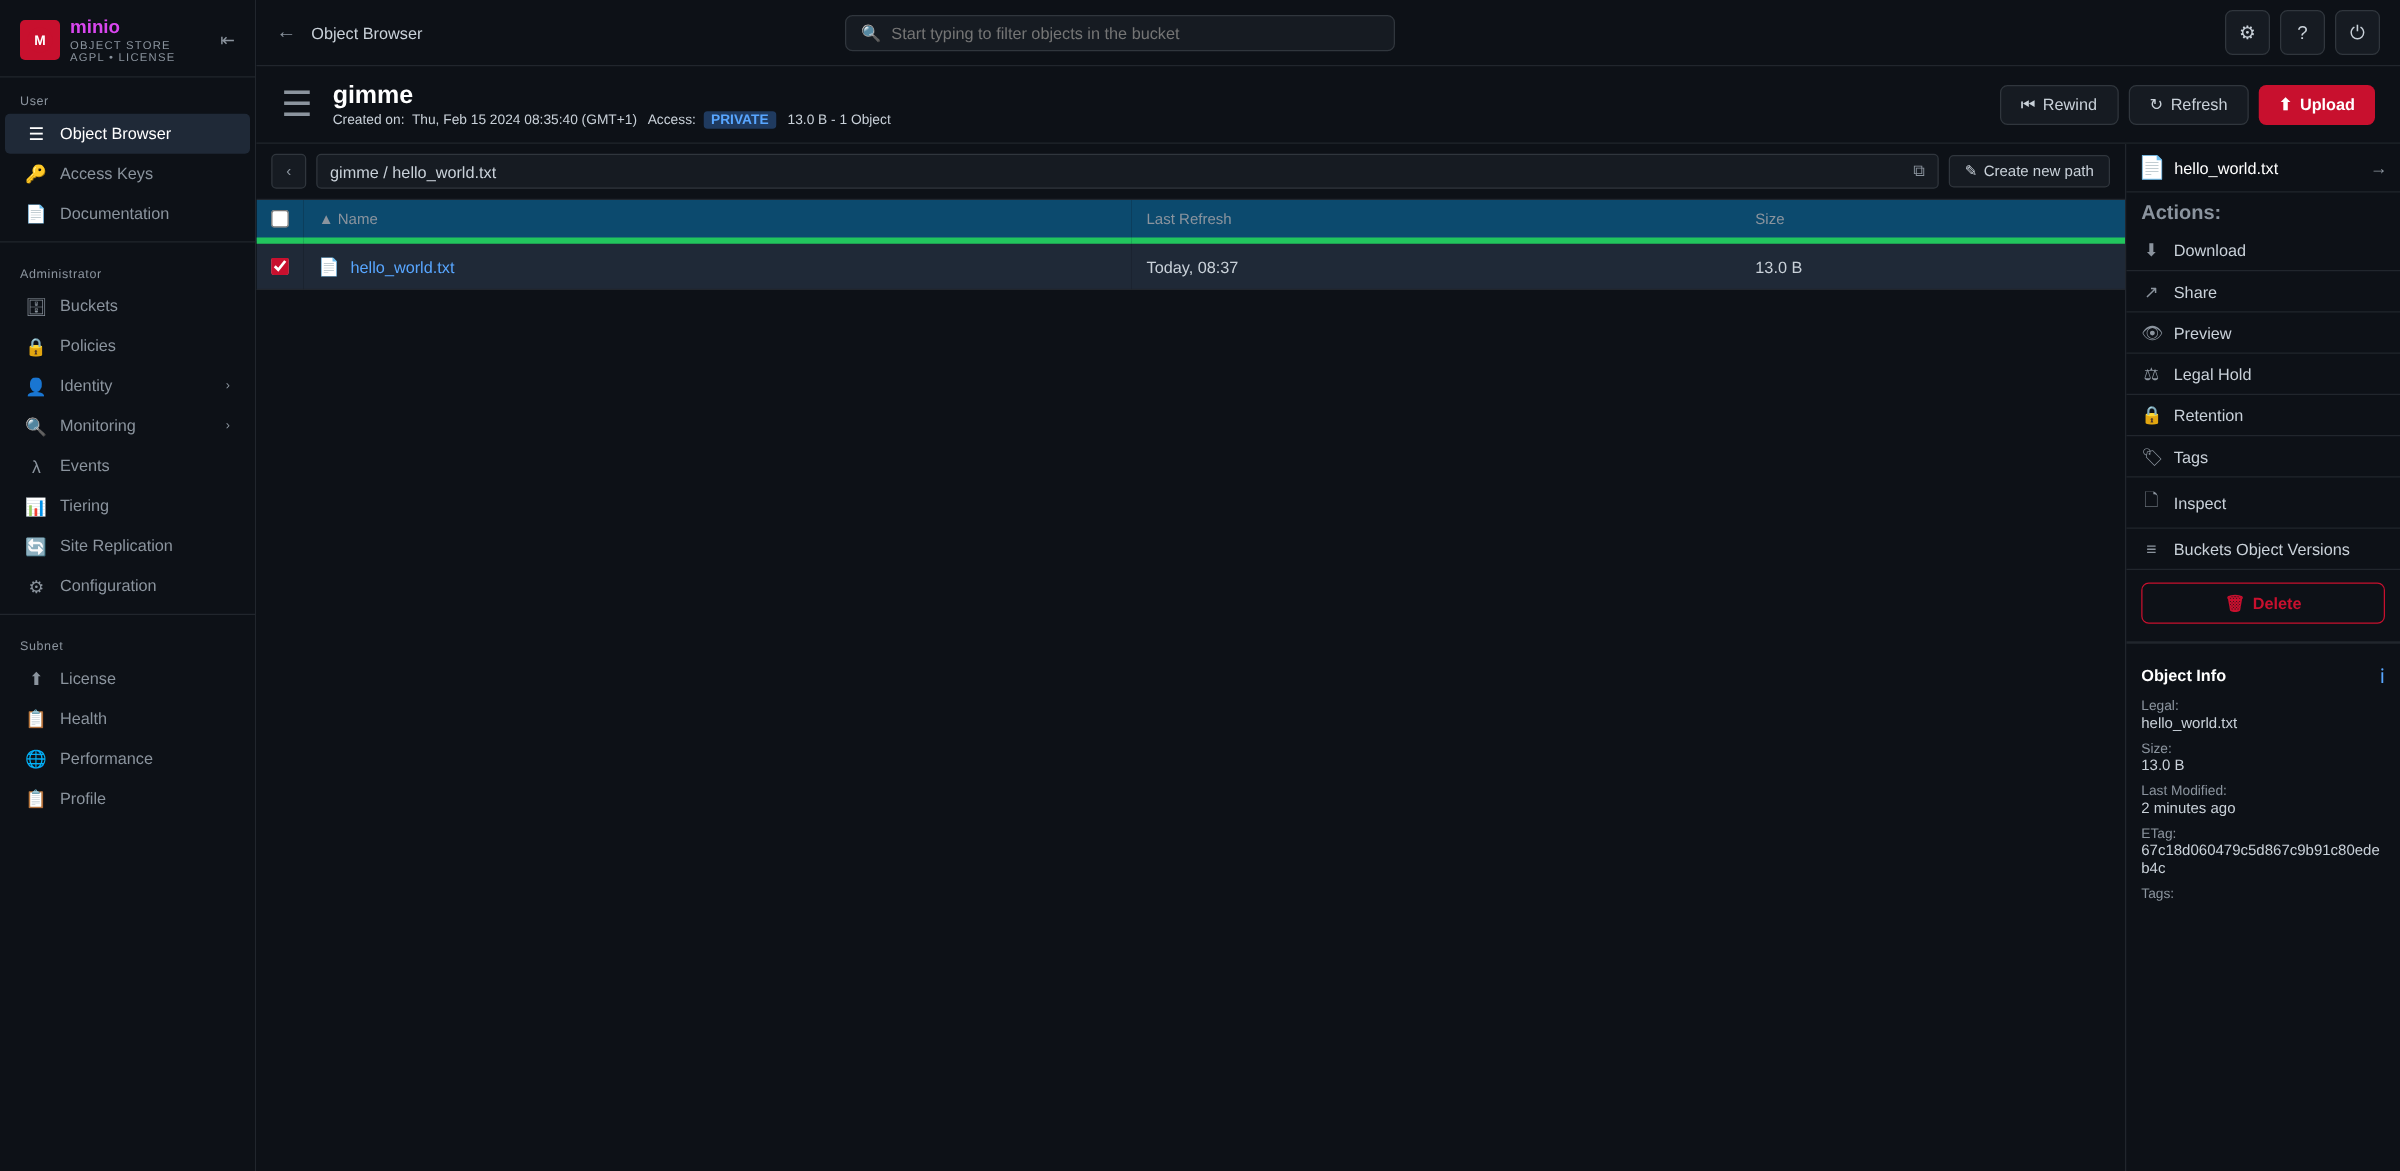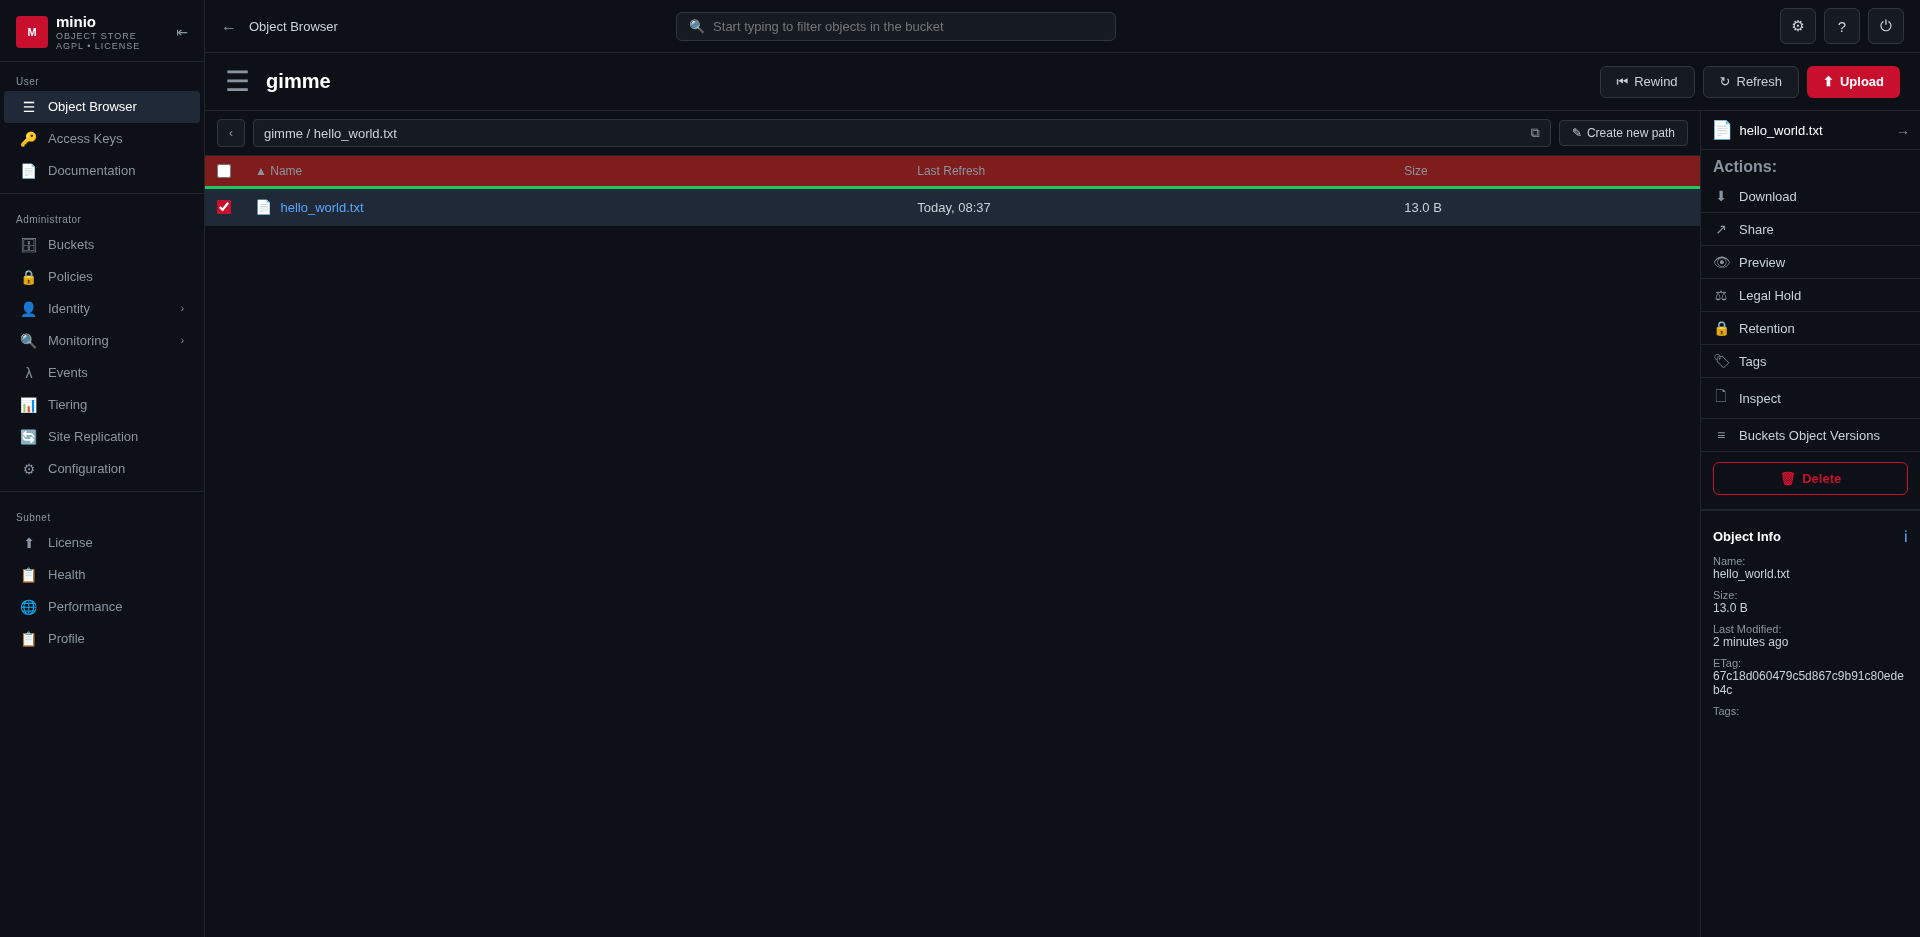--- a/index.html
+++ b/index.html
@@ -32,21 +32,21 @@
       gap: 8px;
     }
     .logo-icon {
       width: 32px;
       height: 32px;
       background: #c8102e;
       border-radius: 4px;
       display: flex; align-items: center; justify-content: center;
       font-weight: bold; color: white; font-size: 10px;
     }
-    .logo-text { font-size: 15px; font-weight: 700; color: #ffffff; line-height: 1.1; }
+    .logo-text { font-size: 15px; font-weight: 700; color: #d946ef; line-height: 1.1; }
     .logo-sub { font-size: 9px; color: #8b949e; letter-spacing: 1px; }
     .collapse-btn {
       margin-left: auto;
       background: none; border: none; color: #8b949e; cursor: pointer; font-size: 14px;
     }
 
     .sidebar-section-label {
       padding: 14px 16px 4px;
       font-size: 10px;
       color: #8b949e;
@@ -200,22 +200,22 @@
       border-radius: 4px; color: #c9d1d9; padding: 5px 12px;
       cursor: pointer; font-size: 12px; display: flex; align-items: center; gap: 5px;
     }
 
     
     .file-table { flex: 1; overflow-y: auto; }
     .file-table table { width: 100%; border-collapse: collapse; }
     .file-table th {
       text-align: left; padding: 8px 12px;
       color: #8b949e; font-size: 12px; font-weight: 500;
-      border-bottom: 3px solid #22c55e;
-      background: #7f1d1d;
+      border-bottom: 5px solid #22c55e;
+      background: #0c4a6e;
     }
     .file-table th:first-child { width: 36px; }
     .file-table th.sortable { cursor: pointer; }
     .file-table td {
       padding: 10px 12px;
       border-bottom: 1px solid #21262d;
       color: #c9d1d9;
     }
     .file-table tr.selected { background: #1f2937; }
     .file-row-name {
@@ -408,20 +408,27 @@
       <button class="topbar-icon-btn" title="Settings">⚙</button>
       <button class="topbar-icon-btn" title="Help">?</button>
       <button class="topbar-icon-btn" title="Logout">⏻</button>
     </div>
   </div>
 
   <div class="bucket-header">
     <span class="bucket-icon">☰</span>
     <div class="bucket-info">
       <div class="bucket-name">gimme</div>
+      <div class="bucket-meta">
+        <span>Created on:</span>&nbsp;
+        <span>Thu, Feb 15 2024 08:35:40 (GMT+1)</span>&nbsp;&nbsp;
+        <span>Access:</span>&nbsp;
+        <span class="access-badge">PRIVATE</span>&nbsp;&nbsp;
+        <span>13.0 B - 1 Object</span>
+      </div>
     </div>
     <div class="bucket-actions">
       <button class="btn-rewind">
         <span>⏮</span>
         <span>Rewind</span>
       </button>
       <button class="btn-refresh">
         <span>↻</span>
         <span>Refresh</span>
       </button>
@@ -534,21 +541,21 @@
       </button>
 
       <hr class="rp-divider">
 
       <div class="rp-info-header">
         <span class="rp-info-title">Object Info</span>
         <span class="rp-info-icon">ℹ</span>
       </div>
 
       <div class="rp-info-row">
-        <div class="rp-info-key">Name:</div>
+        <div class="rp-info-key">Legal:</div>
         <div class="rp-info-val">hello_world.txt</div>
       </div>
       <div class="rp-info-row">
         <div class="rp-info-key">Size:</div>
         <div class="rp-info-val">13.0 B</div>
       </div>
       <div class="rp-info-row">
         <div class="rp-info-key">Last Modified:</div>
         <div class="rp-info-val">2 minutes ago</div>
       </div>

